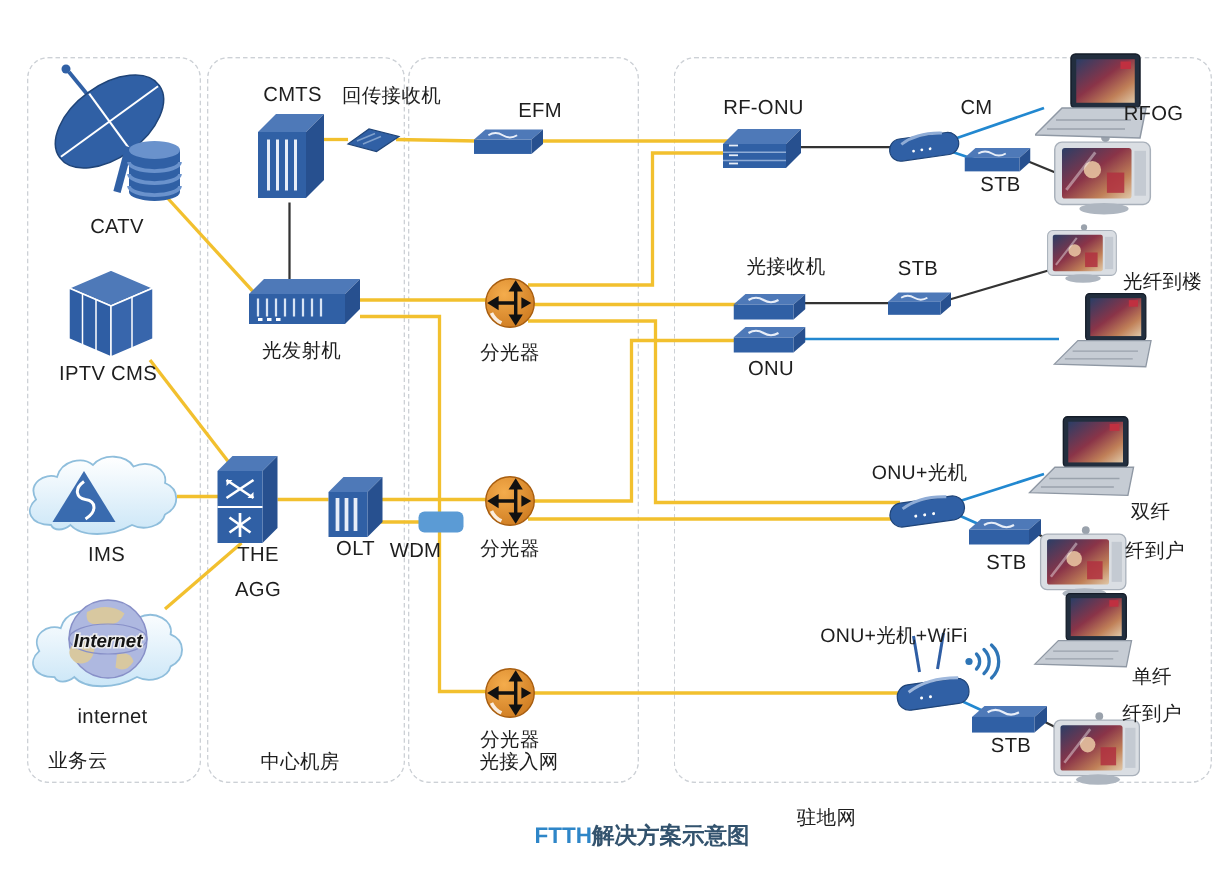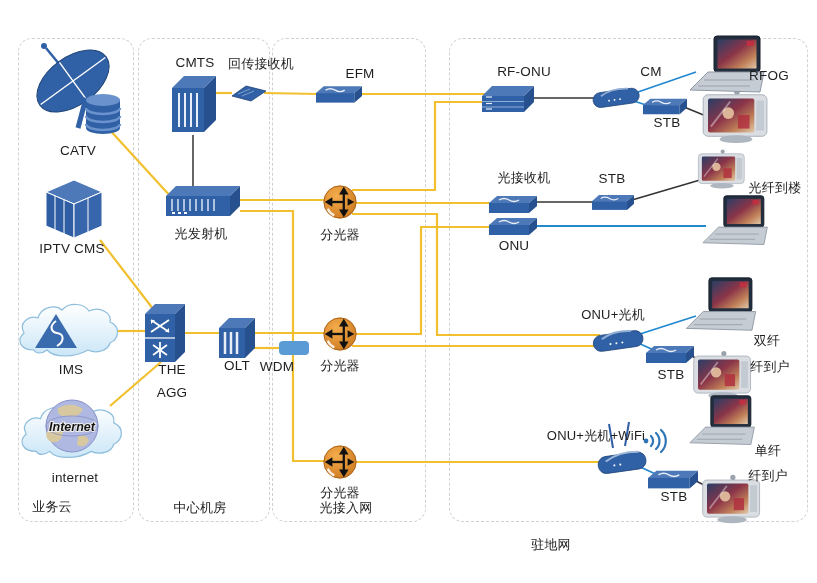--- a/index.html
+++ b/index.html
@@ -302,21 +302,21 @@
       <path d="M9,8 A7,7 0 0 1 9,18"></path>
       <path d="M14,5 A11,11 0 0 1 14,21"></path>
       <path d="M19,2 A15,15 0 0 1 19,24"></path>
     </g>
   </svg>
 
   <div class="lbl en" style="left:78px;top:143px;">CATV</div>
   <div class="lbl en" style="left:195px;top:55px;text-align:center;">CMTS</div>
   <div class="lbl" style="left:261px;top:55px;">回传接收机</div>
   <div class="lbl en" style="left:341px;top:66px;margin-left:19px;">EFM</div>
-  <div class="lbl en" style="left:524px;top:64px;">RF-ONU</div>
+  <div class="lbl en" style="left:509px;top:64px;">RF-ONU</div>
   <div class="lbl en" style="left:651px;top:64px;">CM</div>
   <div class="lbl en" style="left:769px;top:68px;">RFOG</div>
   <div class="lbl en" style="left:667px;top:115px;">STB</div>
   <div class="lbl" style="left:201px;top:225px;">光发射机</div>
   <div class="lbl" style="left:340px;top:226px;">分光器</div>
   <div class="lbl" style="left:524px;top:169px;">光接收机</div>
   <div class="lbl en" style="left:612px;top:171px;">STB</div>
   <div class="lbl" style="left:775px;top:179px;">光纤到楼</div>
   <div class="lbl en" style="left:514px;top:238px;">ONU</div>
   <div class="lbl en" style="left:72px;top:241px;text-align:center;">IPTV CMS</div>
@@ -324,25 +324,26 @@
   <div class="lbl en" style="left:172px;top:362px;">THE</div>
   <div class="lbl en" style="left:172px;top:385px;">AGG</div>
   <div class="lbl en" style="left:237px;top:358px;">OLT</div>
   <div class="lbl en" style="left:277px;top:359px;">WDM</div>
   <div class="lbl" style="left:340px;top:357px;">分光器</div>
   <div class="lbl" style="left:613px;top:306px;">ONU+光机</div>
   <div class="lbl" style="left:767px;top:332px;">双纤</div>
   <div class="lbl" style="left:770px;top:358px;">纤到户</div>
   <div class="lbl en" style="left:671px;top:367px;">STB</div>
   <div class="lbl en" style="left:75px;top:470px;">internet</div>
-  <div class="lbl" style="left:596px;top:427px;">ONU+光机+WiFi</div>
+  <div class="lbl" style="left:596px;top:415px;">ONU+光机+WiFi</div>
   <div class="lbl" style="left:768px;top:442px;">单纤</div>
   <div class="lbl" style="left:768px;top:467px;">纤到户</div>
   <div class="lbl en" style="left:674px;top:489px;">STB</div>
   <div class="lbl" style="left:340px;top:484px;">分光器</div>
 
   <div class="lbl" style="left:52px;top:498px;">业务云</div>
   <div class="lbl" style="left:200px;top:499px;">中心机房</div>
   <div class="lbl" style="left:346px;top:499px;">光接入网</div>
   <div class="lbl" style="left:551px;top:490px;margin-top:46px;">驻地网</div>
 
+  <div class="title"><span class="brand">FTTH</span><span class="rest">解决方案示意图</span></div>
 
 </div>
 
 </body></html>

